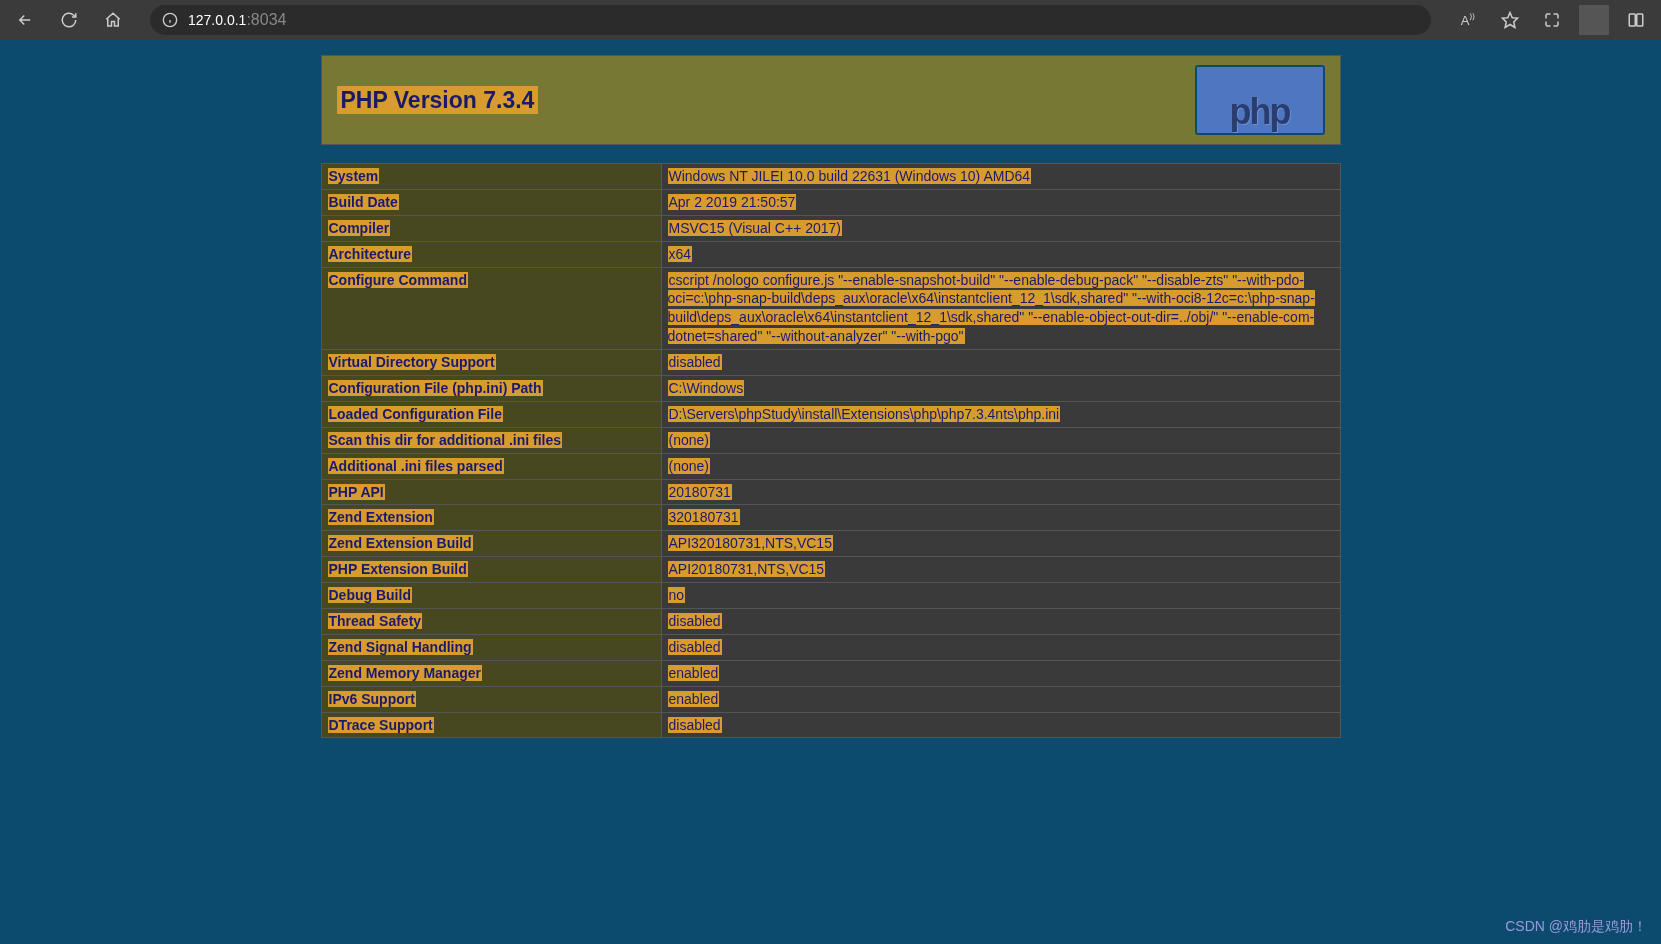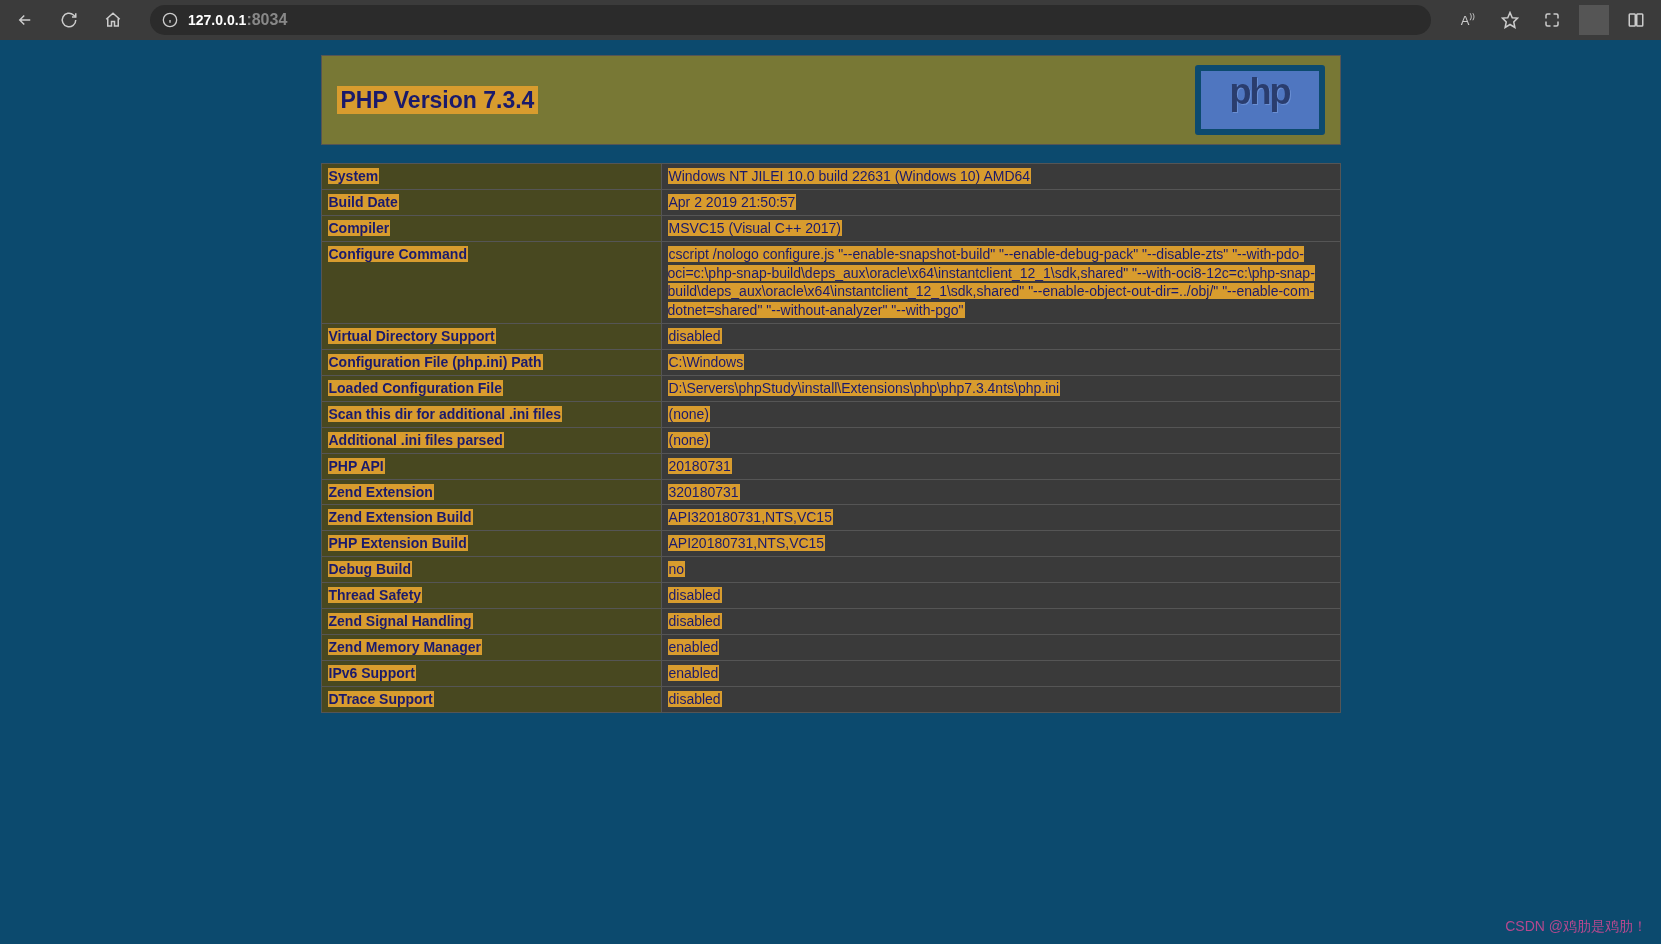--- a/index.html
+++ b/index.html
@@ -35,21 +35,20 @@
     .addr-bar {
       flex: 1;
       height: 30px;
       background: #2b2b2b;
       border-radius: 15px;
       display: flex;
       align-items: center;
       padding: 0 12px;
       gap: 10px;
       margin: 0 8px;
-      font-weight: bold;
     }
     .addr-bar .info-icon { color: #ccc; font-size: 14px; display: flex; align-items: center; }
     .addr-text { color: #fff; font-size: 14px; }
     .addr-port { color: #888; }
     .right-icons {
       display: flex;
       align-items: center;
       gap: 12px;
     }
     .right-icons > div { width: 30px; height: 30px; display: flex; align-items: center; justify-content: center; cursor: pointer; color: #ccc; }
@@ -83,24 +82,24 @@
       color: #1a1a6b;
       font-size: 23px;
       font-weight: bold;
       padding: 1px 4px;
       display: inline;
     }
     .php-logo {
       width: 130px;
       height: 70px;
       background: #4f76c0;
-      border: 6px solid #0c4a6e;
+      border: 2px solid #0c4a6e;
       border-radius: 3px;
       display: flex;
-      align-items: flex-start;
+      align-items: flex-end;
       justify-content: center;
     }
     .php-logo-inner {
       font-family: sans-serif;
       font-weight: bold;
       font-size: 36px;
       color: #2a3d6e;
       letter-spacing: -2px;
       text-shadow: 1px 1px 0 #6a8fd4;
     }
@@ -130,21 +129,21 @@
       color: #1a1a6b;
       padding: 0px 1px;
     }
     .info-table td:first-child .hl { font-weight: bold; }
     
     
     .watermark {
       position: absolute;
       bottom: 8px;
       right: 14px;
-      color: #ec4899;
+      color: #c4b5fd;
       font-size: 14px;
       opacity: 0.75;
       pointer-events: none;
     }
   </style>
 </head>
 <body>
 
 <div class="browser-bar">
   <div class="nav-btn">
@@ -216,20 +215,24 @@
           </tr>
           <tr>
             <td><span class="hl">Build Date</span></td>
             <td><span class="hl">Apr 2 2019 21:50:57</span></td>
           </tr>
           <tr>
             <td><span class="hl">Compiler</span></td>
             <td><span class="hl">MSVC15 (Visual C++ 2017)</span></td>
           </tr>
           <tr>
+            <td><span class="hl">Architecture</span></td>
+            <td><span class="hl">x64</span></td>
+          </tr>
+          <tr>
             <td><span class="hl">Configure Command</span></td>
             <td><span class="hl">cscript /nologo configure.js "--enable-snapshot-build" "--enable-debug-pack" "--disable-zts" "--with-pdo-oci=c:\php-snap-build\deps_aux\oracle\x64\instantclient_12_1\sdk,shared" "--with-oci8-12c=c:\php-snap-build\deps_aux\oracle\x64\instantclient_12_1\sdk,shared" "--enable-object-out-dir=../obj/" "--enable-com-dotnet=shared" "--without-analyzer" "--with-pgo"</span></td>
           </tr>
           <tr>
             <td><span class="hl">Virtual Directory Support</span></td>
             <td><span class="hl">disabled</span></td>
           </tr>
           <tr>
             <td><span class="hl">Configuration File (php.ini) Path</span></td>
             <td><span class="hl">C:\Windows</span></td>

